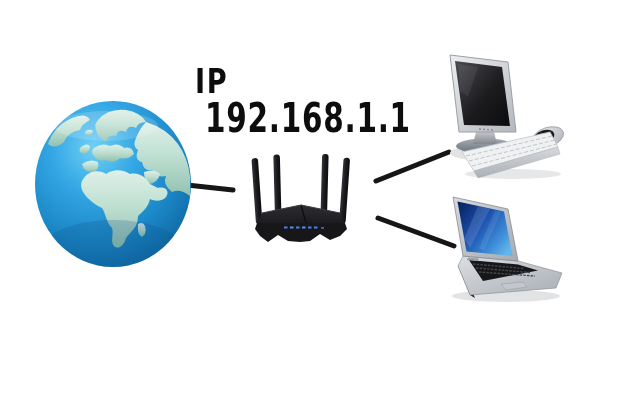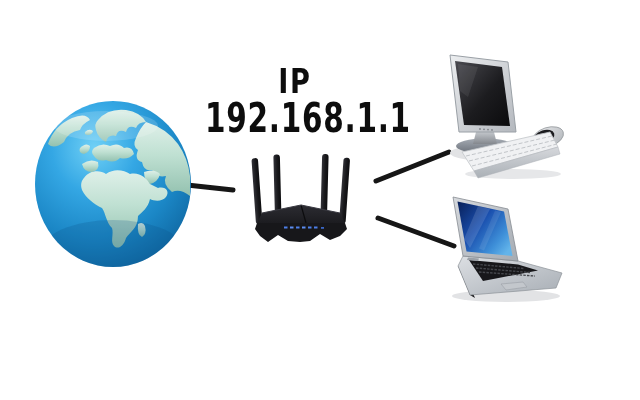--- a/index.html
+++ b/index.html
@@ -8,21 +8,21 @@
     font-family:"DejaVu Sans", sans-serif;
   }
   .stage{position:absolute;inset:0;width:640px;height:400px;}
   .links{position:absolute;left:0;top:0;width:640px;height:400px;}
   .icon{position:absolute;display:block;}
   .globe{left:34px;top:100px;width:158px;height:168px;}
   .router{left:248px;top:150px;width:110px;height:100px;}
   .desktop{left:438px;top:35px;width:175px;height:145px;}
   .laptop{left:438px;top:192px;width:175px;height:115px;}
   .ip-label{
-    position:absolute;left:170px;top:64px;width:250px;text-align:center;
+    position:absolute;left:170px;top:64px;width:250px;
     color:#0d0d0d;font-weight:bold;
   }
   .ip-line1{font-size:34px;line-height:34px;letter-spacing:2px;transform:scaleX(.8);}
   .ip-line2{font-size:41px;line-height:40px;letter-spacing:1px;transform:scaleX(.72);}
 </style>
 </head>
 <body>
 
 <div class="stage">
 

